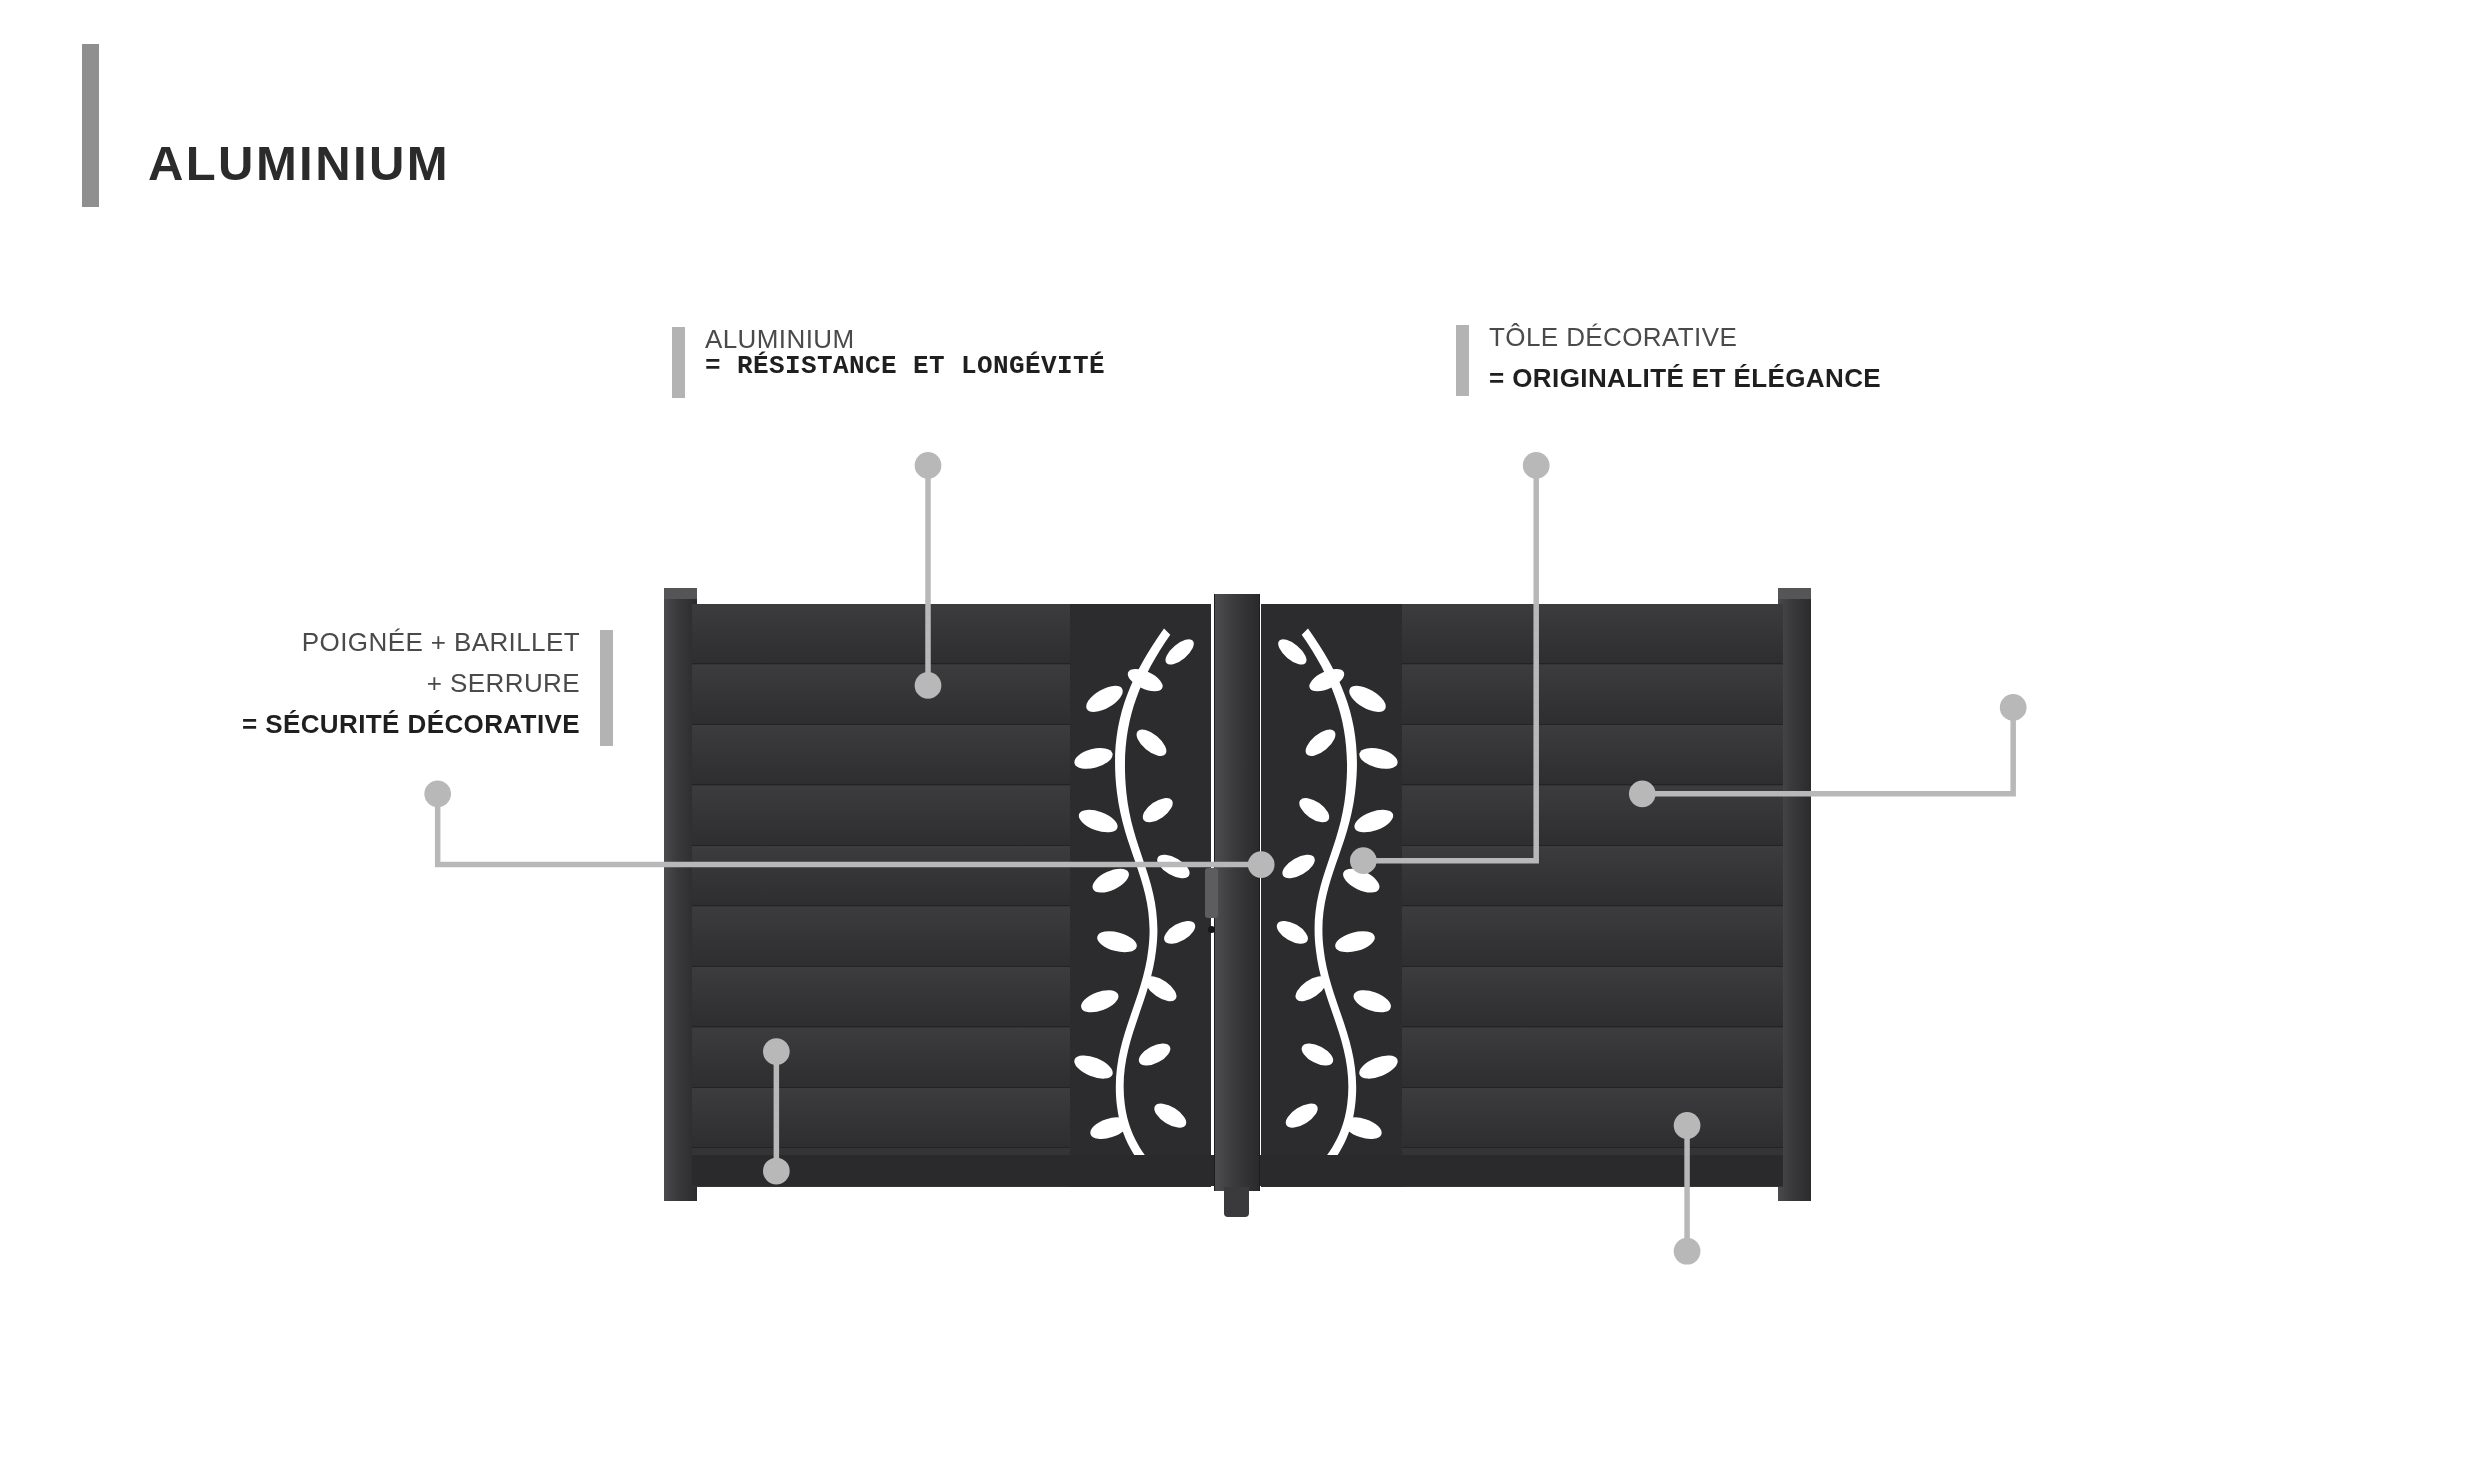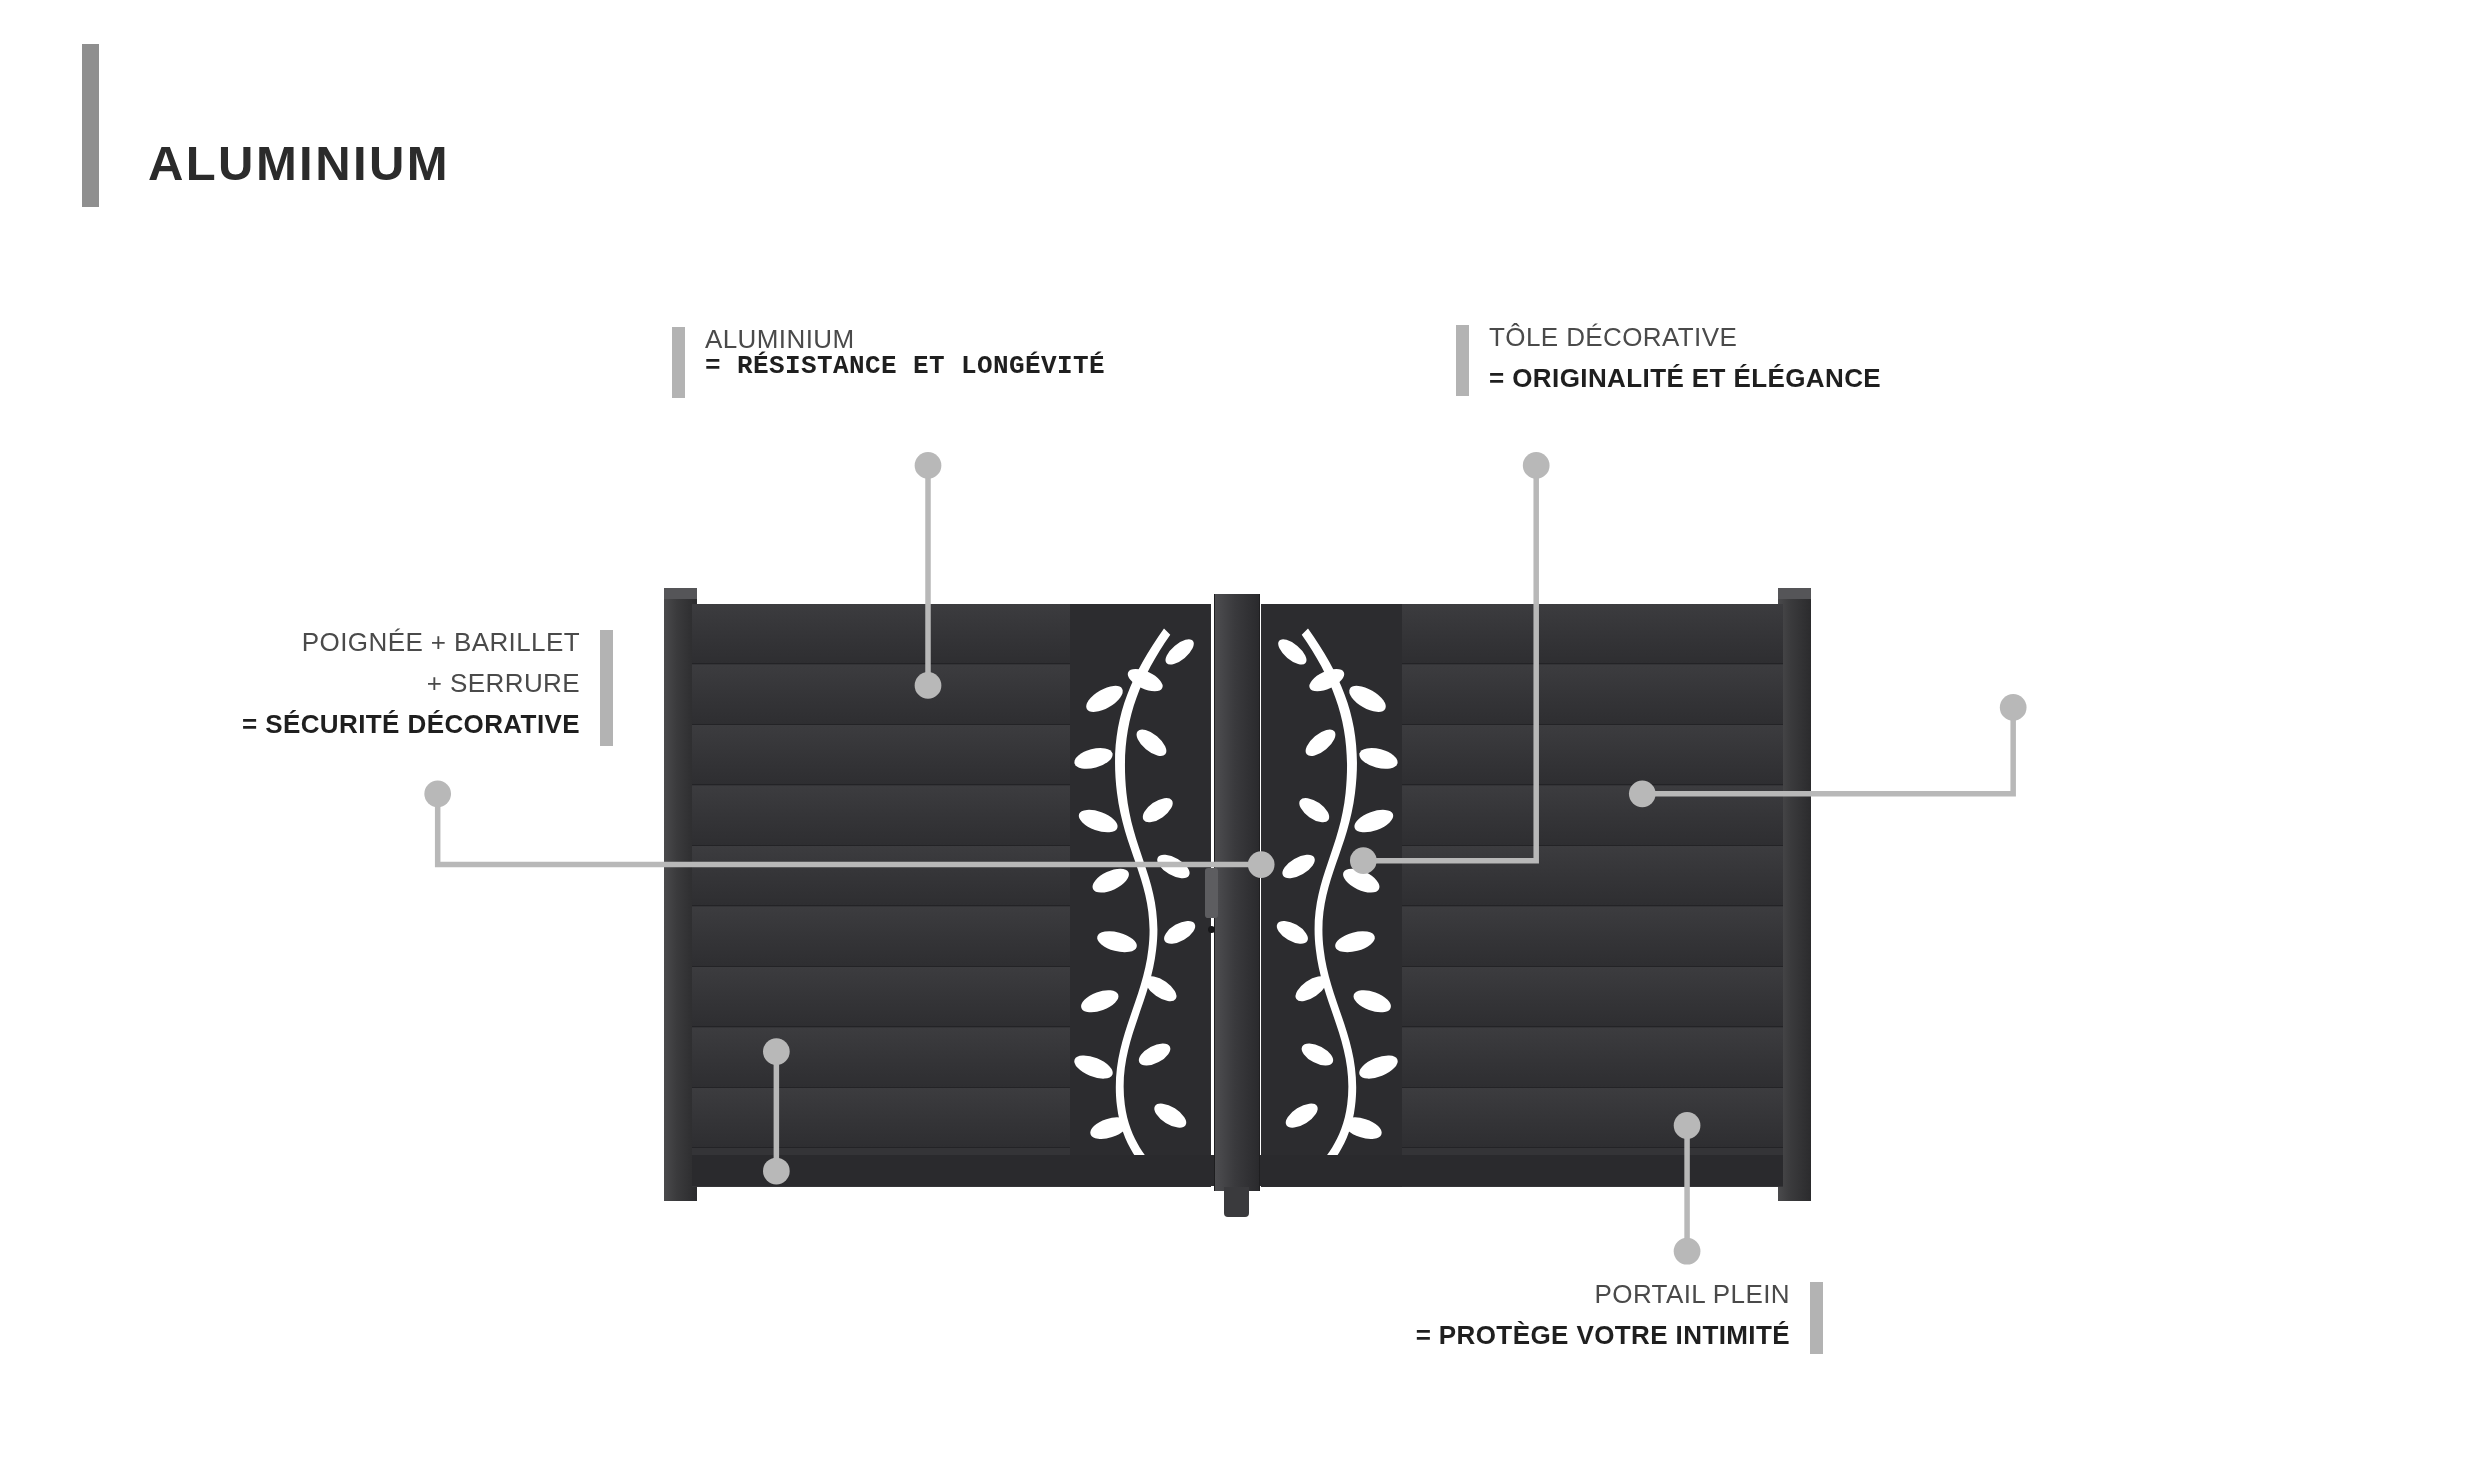--- a/index.html
+++ b/index.html
@@ -338,20 +338,15 @@
 
 
   <div class="callout right-mark" style="left:79px; top:627px; width:534px; height:126px;">
     <div class="mark" style="height:116px;"></div>
     <div class="txt l1" style="top:0px; right:33px;">POIGNÉE + BARILLET</div>
     <div class="txt l1" style="top:41px; right:33px;">+ SERRURE</div>
     <div class="txt l2" style="top:82px; right:33px;">= SÉCURITÉ DÉCORATIVE</div>
   </div>
 
 
-  <div class="callout right-mark" style="left:1226px; top:1279px; width:597px; height:79px;">
-    <div class="mark" style="height:72px;"></div>
-    <div class="txt l1" style="top:0px; right:33px;">PORTAIL PLEIN</div>
-    <div class="txt l2" style="top:41px; right:33px;">= PROTÈGE VOTRE INTIMITÉ</div>
-  </div>
 
 </div>
 
 
 </body></html>

